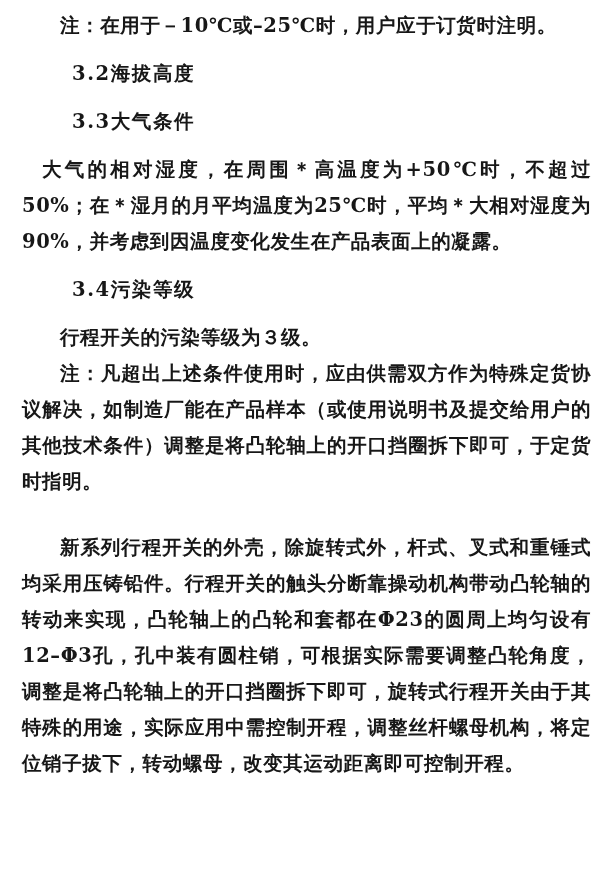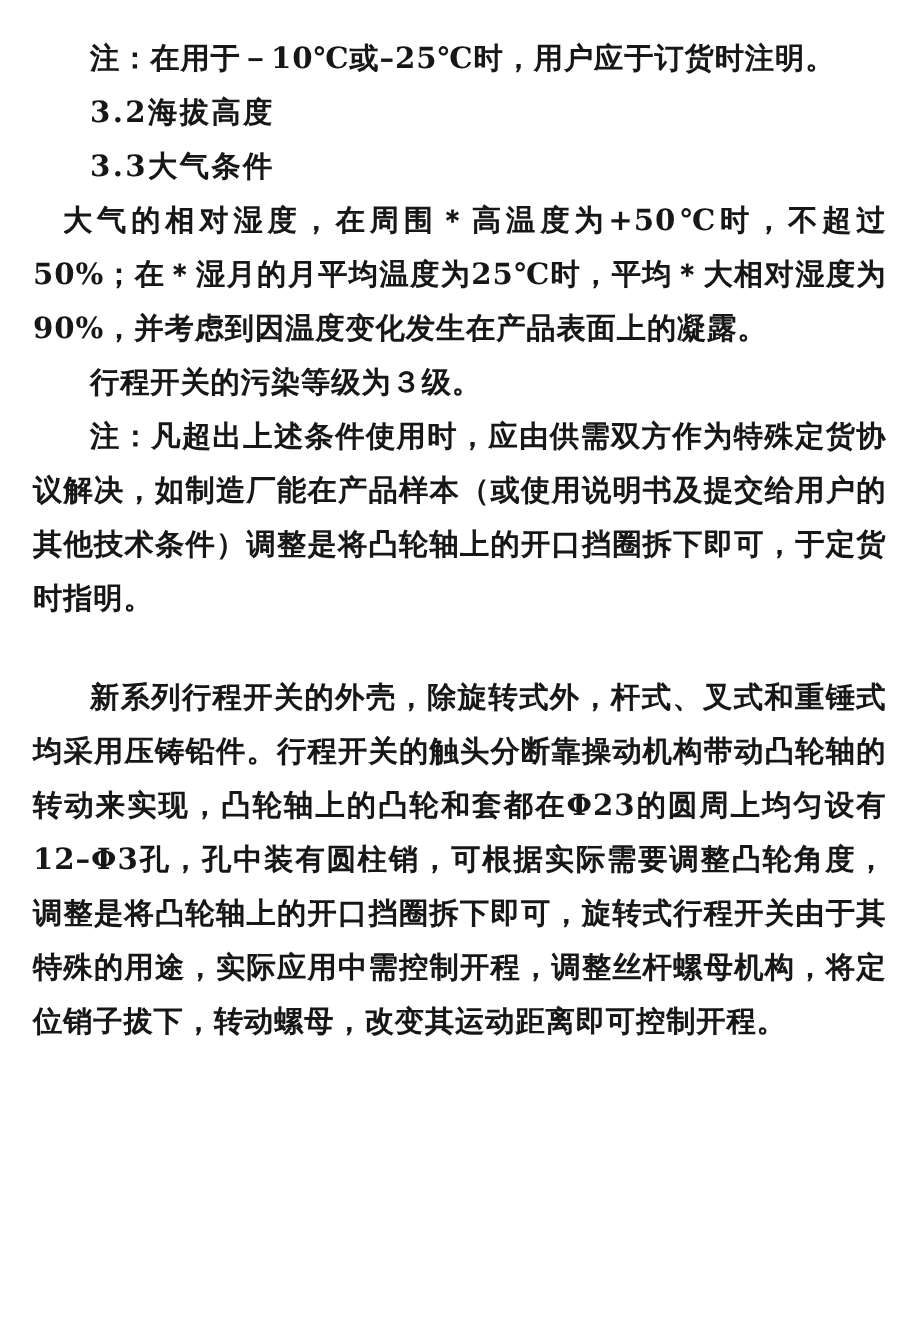--- a/index.html
+++ b/index.html
@@ -12,39 +12,39 @@
     background: #ffffff;
     font-family: "DejaVu Serif", "Liberation Serif", serif;
     color: #1a1a1a;
     overflow: hidden;
   }
   .page {
     position: relative;
     width: 613px;
     height: 880px;
     box-sizing: border-box;
-    padding: 21px 22px 0 22px;
+    padding: 8px 22px 0 22px;
   }
   .para {
     font-size: 19.5px;
     line-height: 36px;
     letter-spacing: 0.6px;
     text-align: justify;
     text-justify: inter-ideograph;
     margin: 0;
     color: #171717;
     font-weight: 600;
   }
   .indent-1 { text-indent: 20px; }
   .indent-2 { text-indent: 38px; }
   .heading {
     font-size: 19.5px;
     line-height: 36px;
     letter-spacing: 0.8px;
-    margin: 0;
+    margin: 12px;
     text-indent: 38px;
     font-weight: 600;
     color: #171717;
   }
   .heading-wide {
     letter-spacing: 1.6px;
   }
   .spacer-lg { height: 30px; }
 </style>
 </head>
@@ -54,20 +54,21 @@
 
   <p class="para indent-2">注：在用于－10℃或–25℃时，用户应于订货时注明。</p>
 
   <p class="heading heading-wide">3.2海拔高度</p>
 
 
   <p class="heading heading-wide">3.3大气条件</p>
 
   <p class="para indent-1">大气的相对湿度，在周围＊高温度为+50℃时，不超过50%；在＊湿月的月平均温度为25℃时，平均＊大相对湿度为90%，并考虑到因温度变化发生在产品表面上的凝露。</p>
 
+  <p class="heading heading-wide">3.4污染等级</p>
 
   <p class="para indent-2">行程开关的污染等级为３级。</p>
 
 
 
 
 
   <p class="para indent-2">注：凡超出上述条件使用时，应由供需双方作为特殊定货协议解决，如制造厂能在产品样本（或使用说明书及提交给用户的其他技术条件）调整是将凸轮轴上的开口挡圈拆下即可，于定货时指明。</p>
 
   <div class="spacer-lg"></div>

